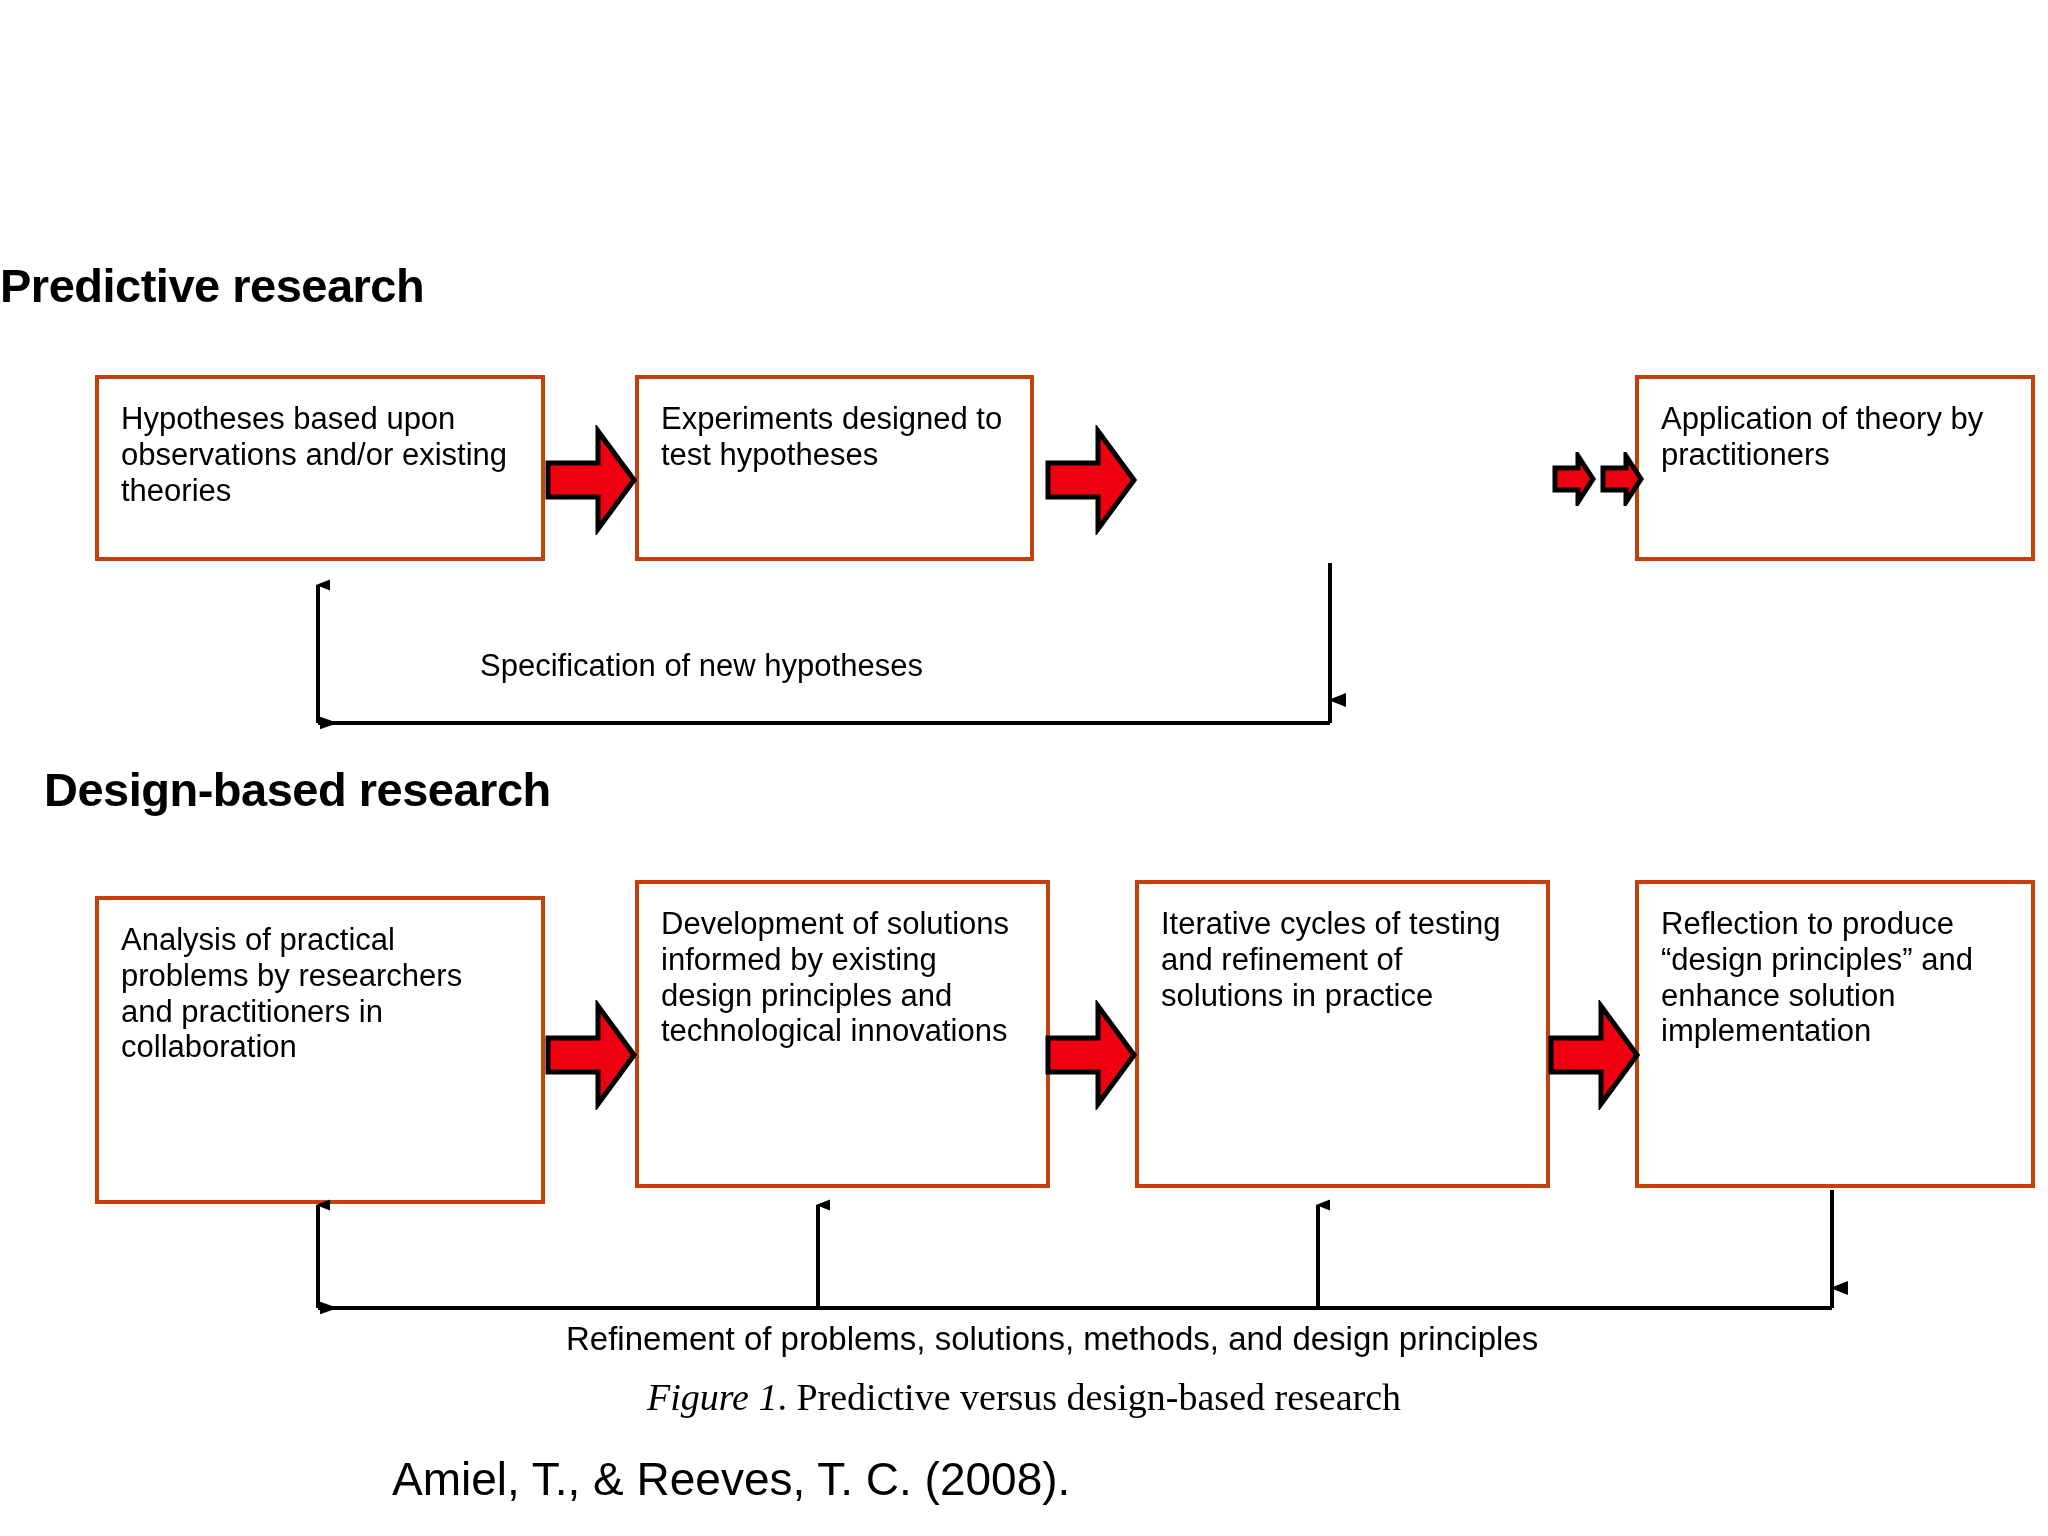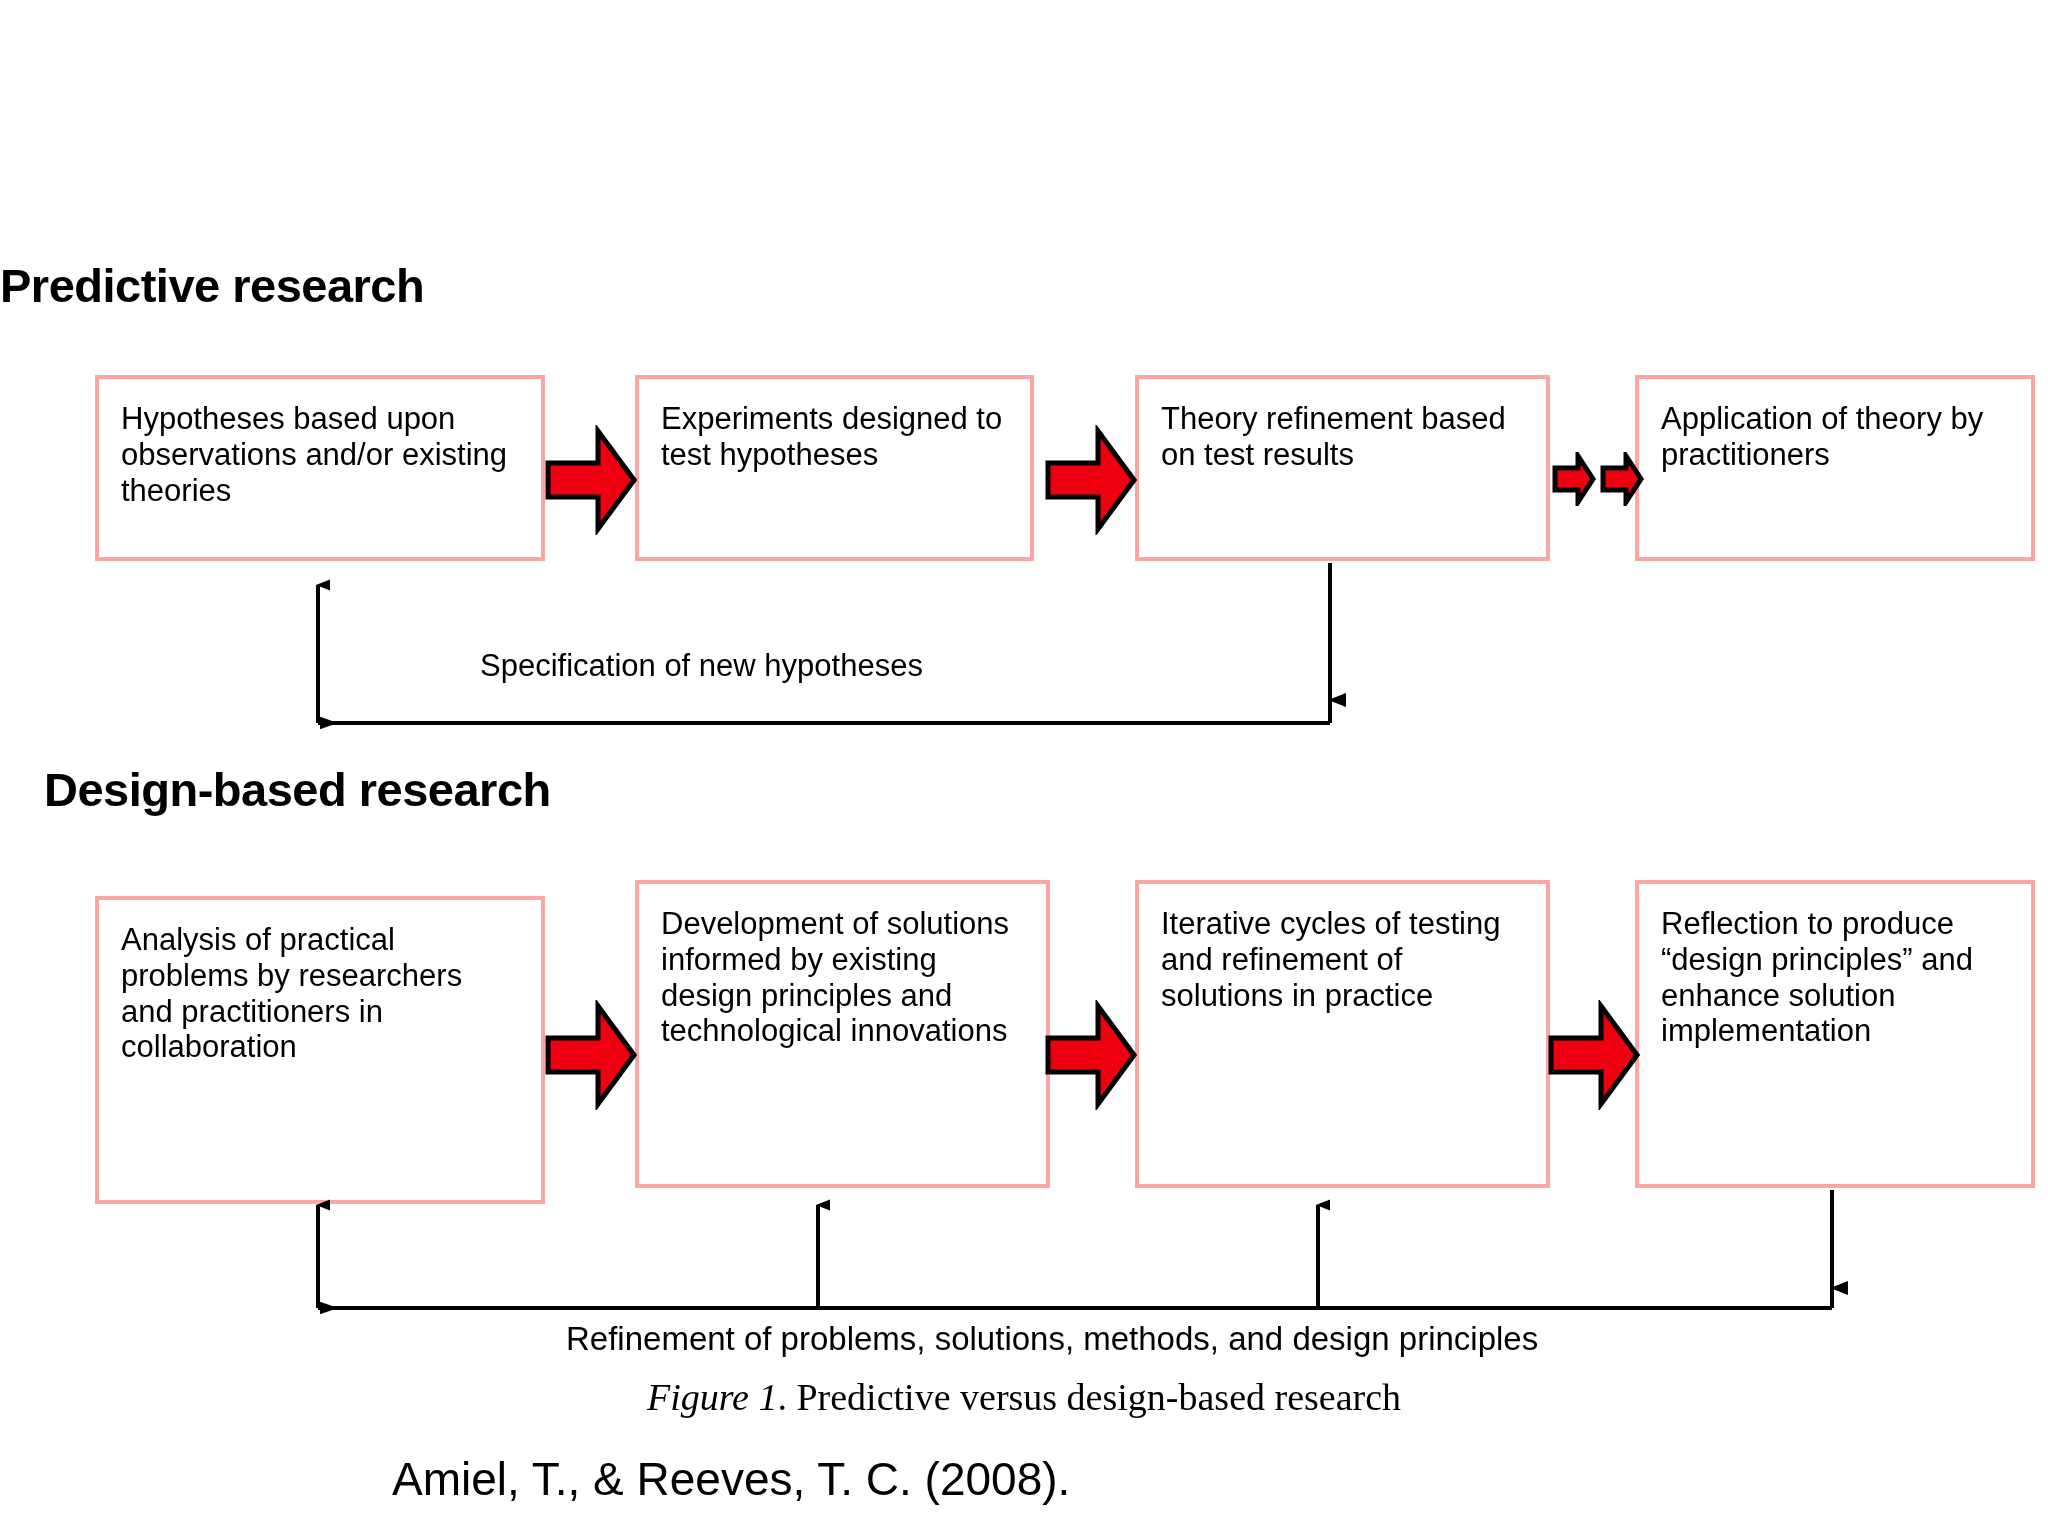--- a/index.html
+++ b/index.html
@@ -35,21 +35,21 @@
     font-family: "Liberation Sans", sans-serif;
   }
   #title-predictive  { top: 258px; }
   #title-designbased { top: 762px; padding-left: 44px; }
 
   
   .pbox {
     position: absolute;
     box-sizing: border-box;
     background: #ffffff;
-    border: 4px solid #fca5a5;
+    border: 4px solid #c2410c;
     padding: 22px 20px 10px 22px;
     font-size: 31px;
     line-height: 1.155;
     font-family: "Liberation Sans", sans-serif;
     color: #000;
     white-space: pre-line;
   }
 
   
   .row1 { top: 375px; height: 186px; }
@@ -120,21 +120,20 @@
 <body>
 
 <div id="figure-root">
 
   <div class="section-title" id="title-predictive">Predictive research</div>
 
   <div class="pbox row1" id="box-hypotheses">Hypotheses based upon observations and/or existing theories</div>
 
   <div class="pbox row1" id="box-experiments">Experiments designed to test hypotheses</div>
 
-  <div class="pbox row1" id="box-theory">Theory refinement based on test results</div>
 
   <div class="pbox row1" id="box-application">Application of theory by practitioners</div>
 
   <div class="red-arrow" style="left:545px; top:425px;">
     <svg width="92" height="110" viewBox="0 0 92 110">
       <polygon points="3,38 53,38 53,6 89,55 53,104 53,72 3,72" fill="#ee0011" stroke="#000000" stroke-width="5" stroke-linejoin="miter"></polygon>
     </svg>
   </div>
 
   <div class="red-arrow" style="left:1045px; top:425px;">

